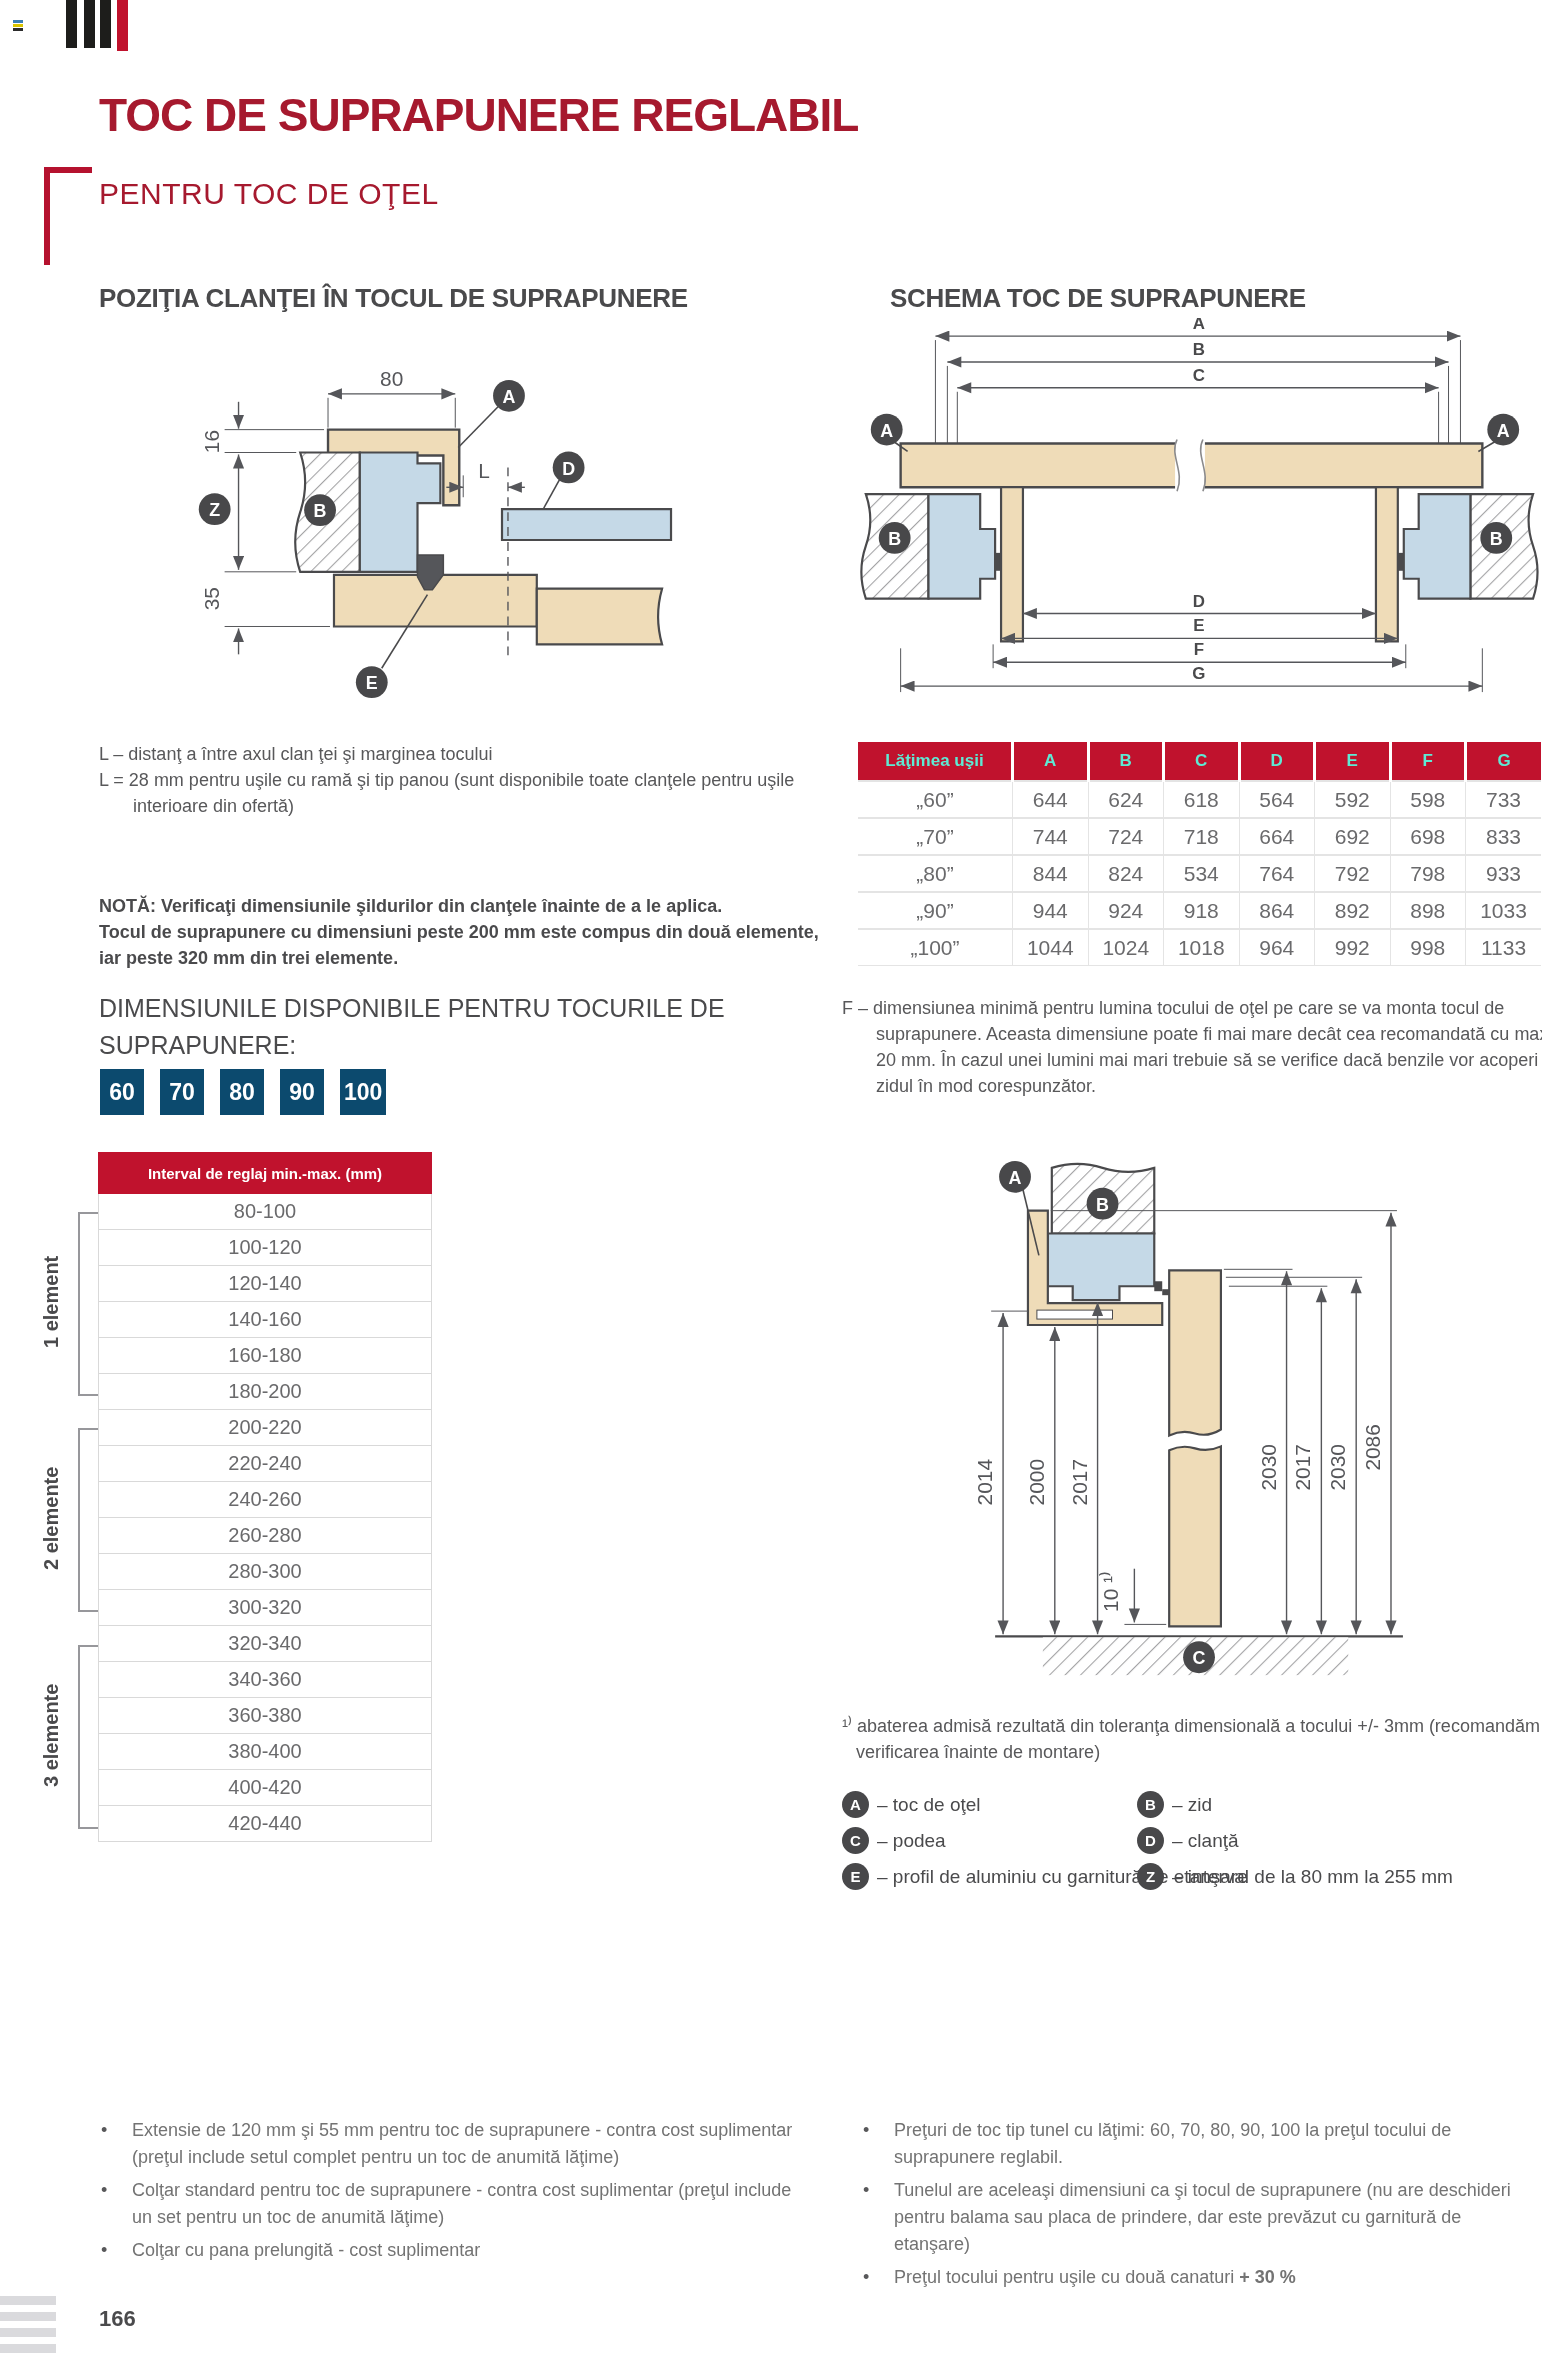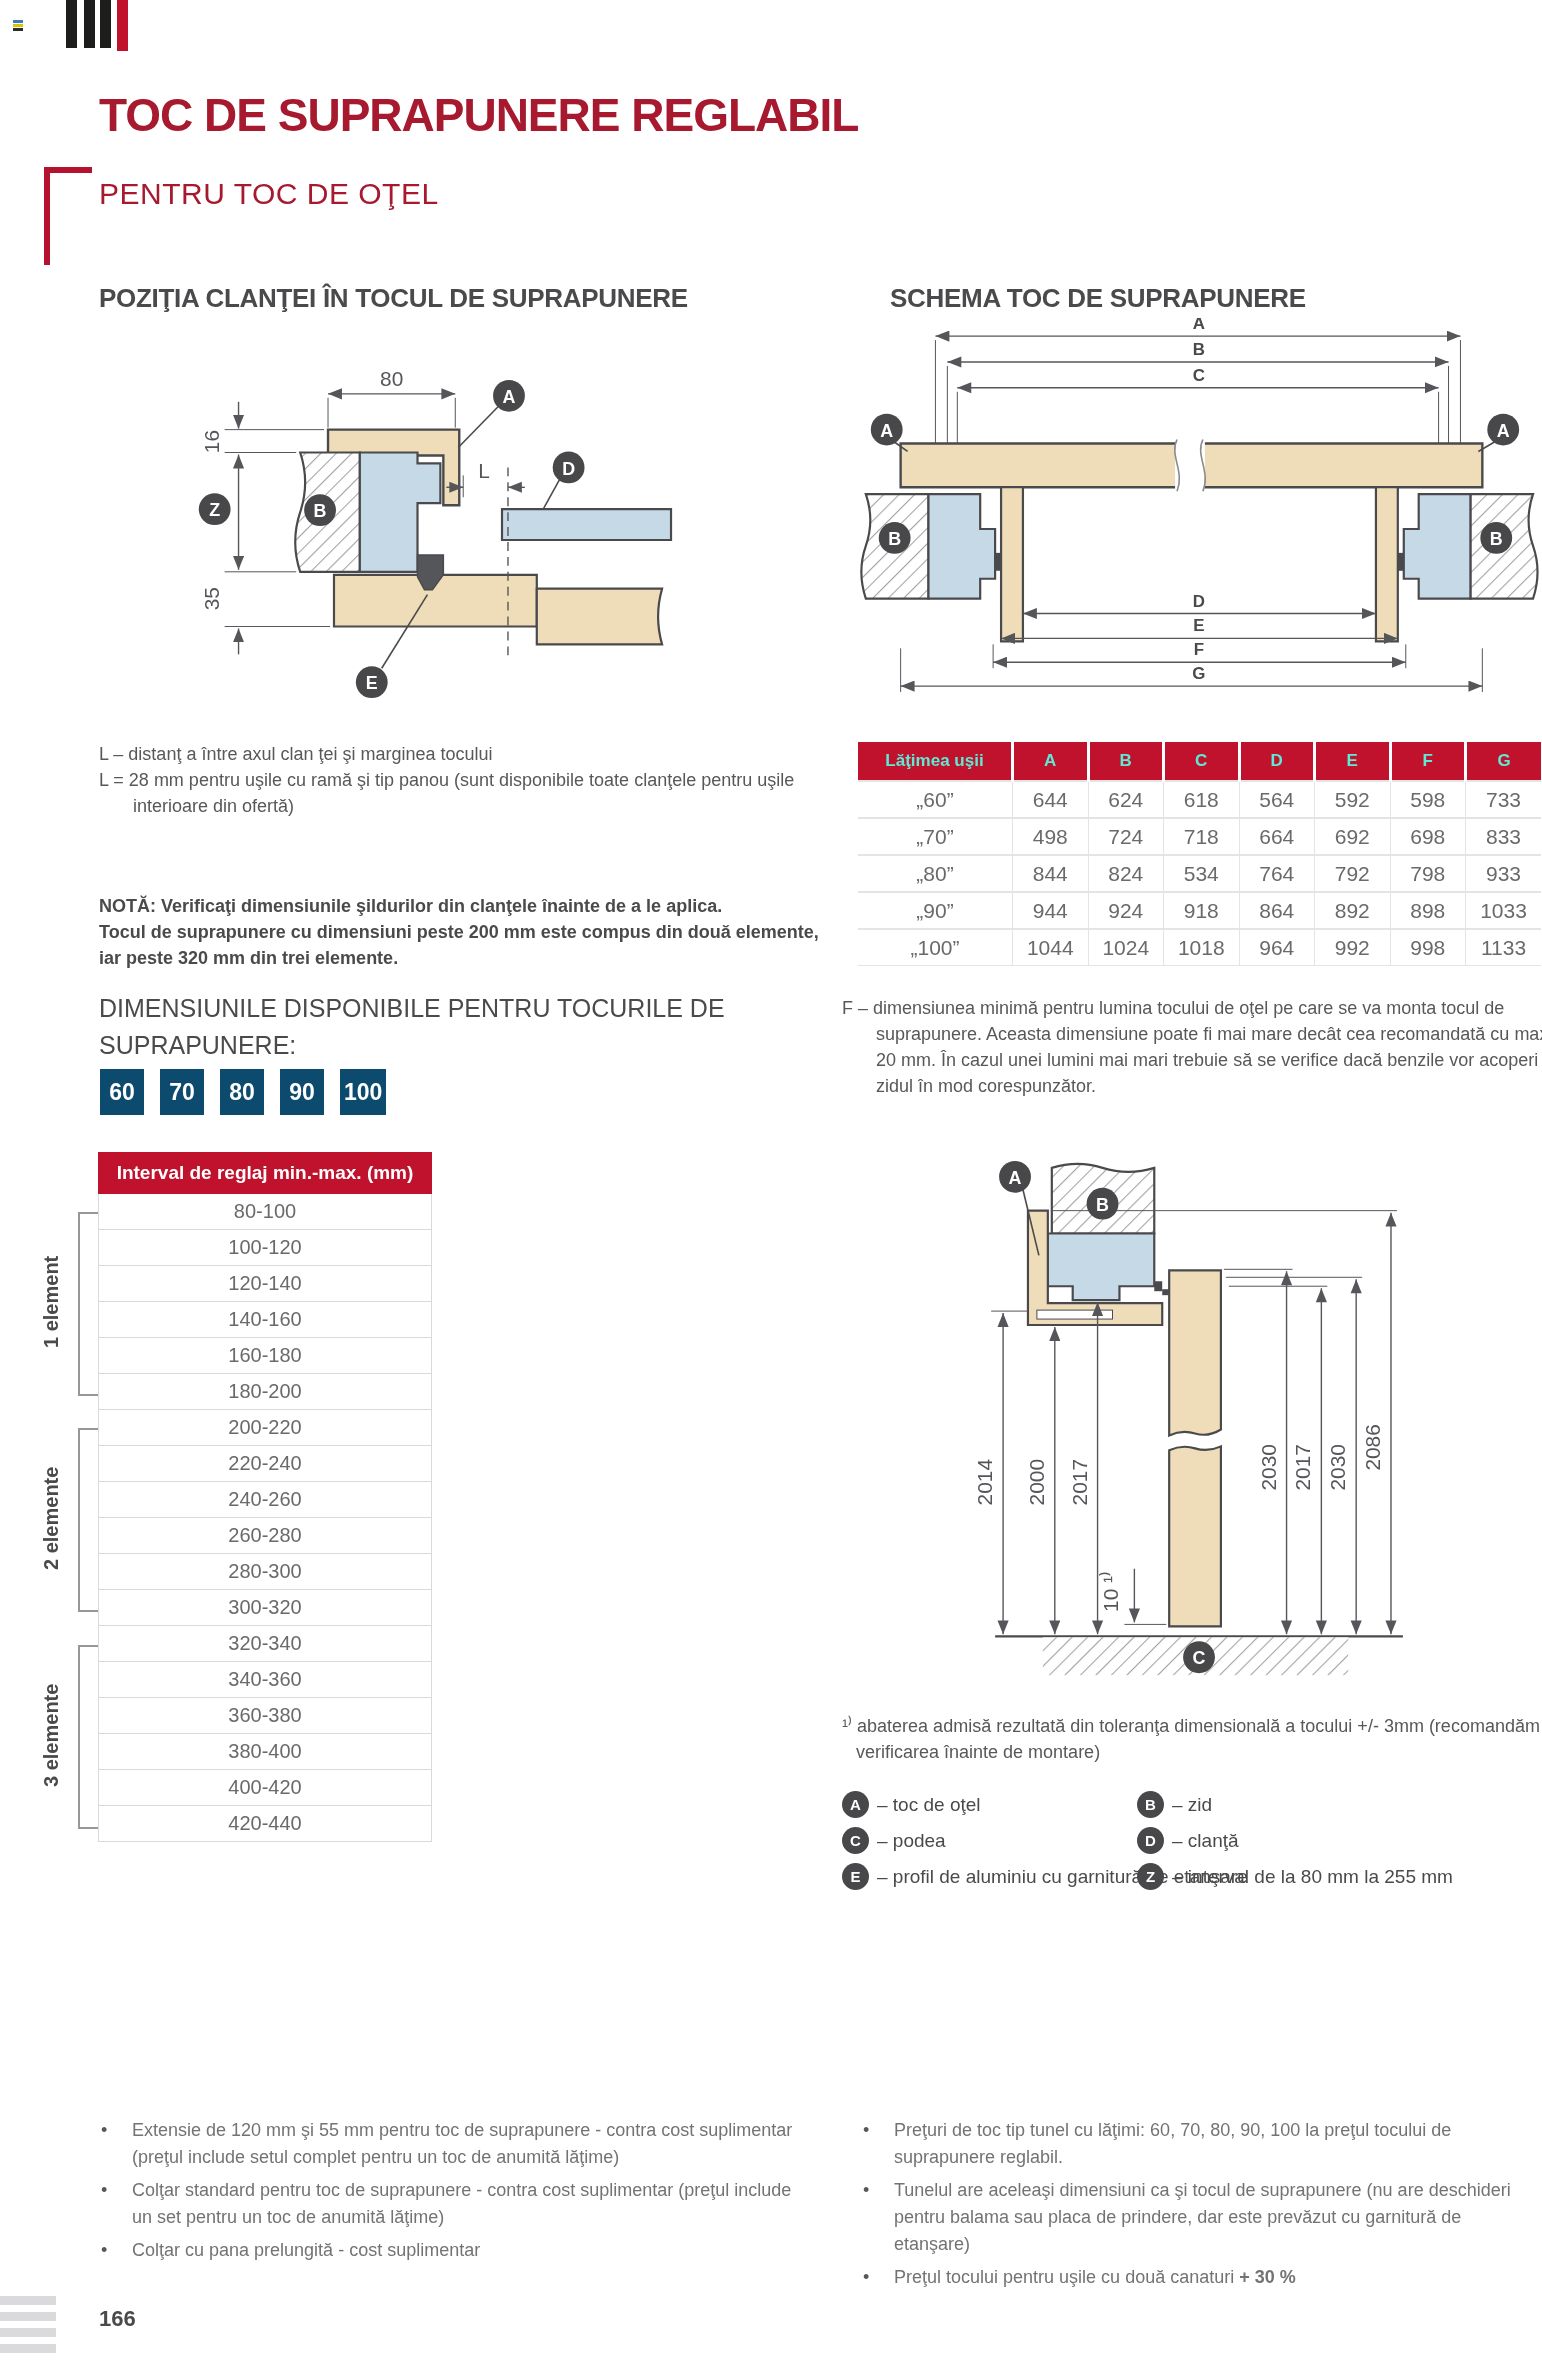--- a/index.html
+++ b/index.html
@@ -34,21 +34,21 @@
   #width-table tr td{border-bottom:1px solid #e4e4e4;}
 
   
   #dims-heading{left:99px;top:990px;width:657px;font-size:25px;font-weight:normal;color:#4a4a4c;line-height:37px;}
   #badges{left:100px;top:1069px;display:flex;gap:16px;}
   .badge{min-width:44px;height:46px;background:#0c4a6e;color:#fff;font-size:23px;font-weight:bold;
          display:flex;align-items:center;justify-content:center;padding:0 4px;box-sizing:border-box;}
 
   
   #interval-table{left:98px;top:1152px;width:334px;}
-  #interval-header{height:42px;background:#c0122d;color:#fff;font-size:19px;font-weight:bold;
+  #interval-header{height:42px;background:#c0122d;color:#fff;font-size:15px;font-weight:bold;
                    display:flex;align-items:center;justify-content:center;}
   #interval-rows{border:1px solid #d9d9d9;border-top:none;}
   .int-row{height:35px;border-bottom:1px solid #d9d9d9;display:flex;align-items:center;justify-content:center;
            font-size:20px;color:#6a6a6c;}
   .int-row:last-child{border-bottom:none;}
   .bracket{position:absolute;width:18px;border-left:2px solid #97979b;border-top:2px solid #97979b;border-bottom:2px solid #97979b;left:78px;}
   .bracket-label{position:absolute;left:40px;writing-mode:vertical-rl;transform:rotate(180deg);
                  font-size:20px;font-weight:bold;color:#4a4a4c;white-space:nowrap;display:flex;align-items:center;justify-content:center;text-align:center;}
 
   
@@ -275,21 +275,21 @@
           <td>644</td>
           <td>624</td>
           <td>618</td>
           <td>564</td>
           <td>592</td>
           <td>598</td>
           <td>733</td>
       </tr>
       <tr>
         <td>„70”</td>
-          <td>498</td>
+          <td>744</td>
           <td>724</td>
           <td>718</td>
           <td>664</td>
           <td>692</td>
           <td>698</td>
           <td>833</td>
       </tr>
       <tr>
         <td>„80”</td>
           <td>844</td>

